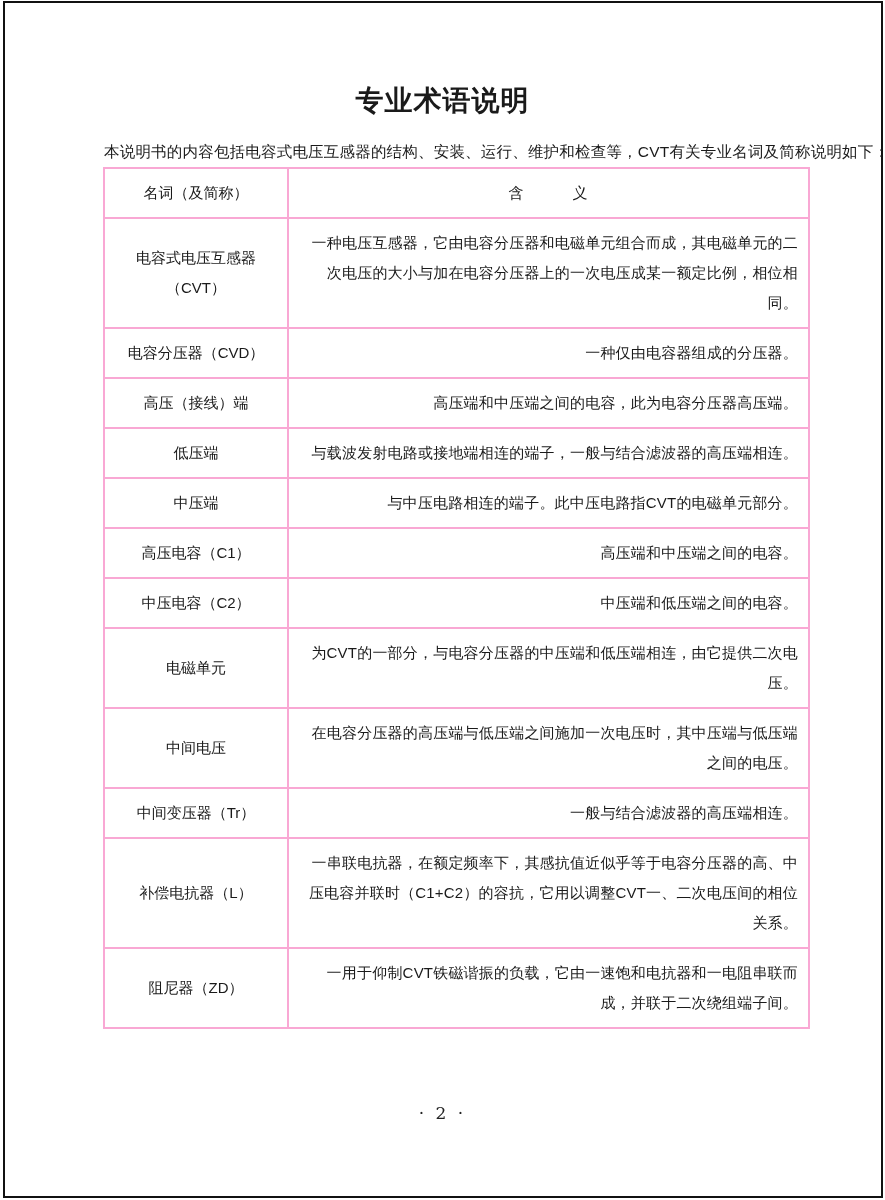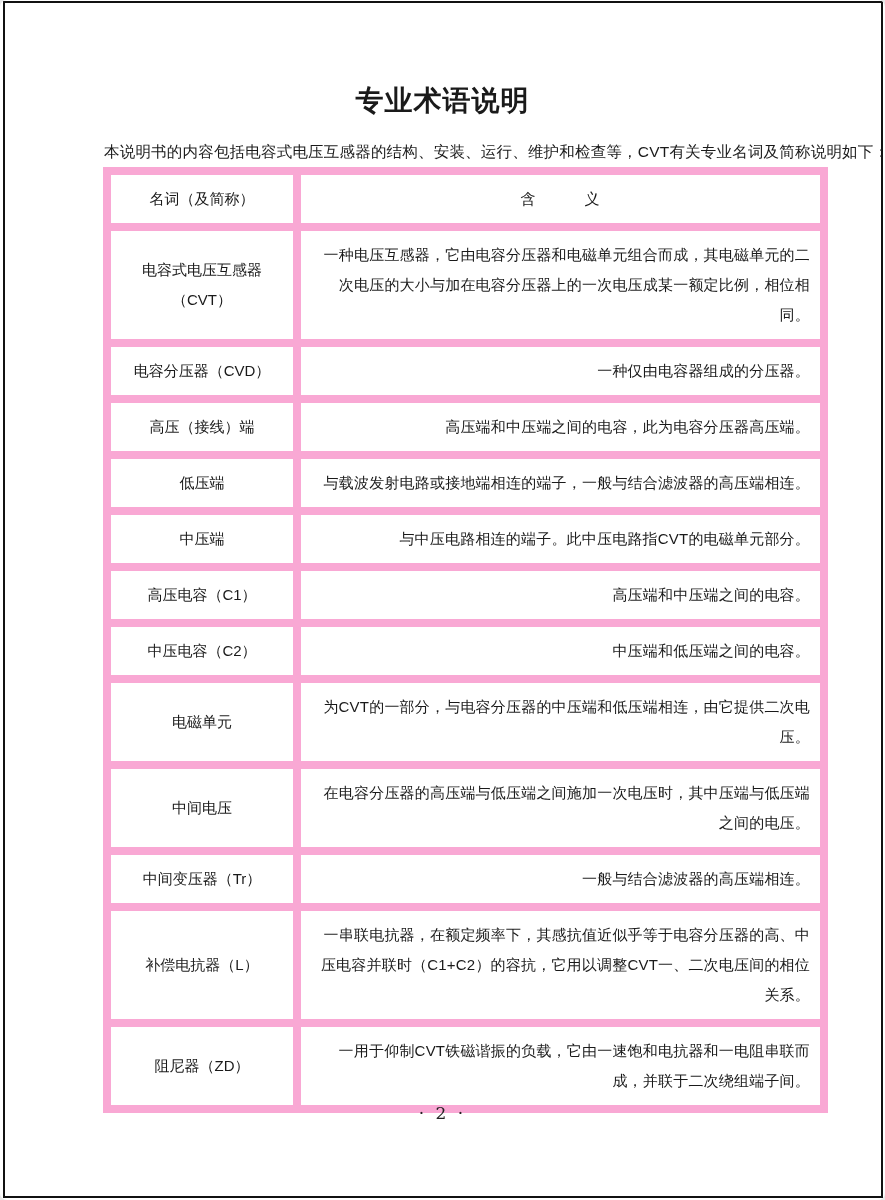--- a/index.html
+++ b/index.html
@@ -7,21 +7,20 @@
 
   .page {
     position: relative;
     width: 885px;
     height: 1200px;
     background: #ffffff;
     font-family: "Liberation Sans", sans-serif;
     color: #1a1a1a;
     overflow: hidden;
     margin: 0 auto;
-    border-radius: 7px;
   }
 
   .page-border {
     position: absolute;
     left: 3px;
     top: 1px;
     right: 2px;
     bottom: 2px;
     border: 2px solid #111111;
     pointer-events: none;
@@ -54,21 +53,21 @@
     position: absolute;
     top: 167px;
     left: 103px;
     width: 685px;
     border-collapse: collapse;
     table-layout: fixed;
   }
 
   table.glossary th,
   table.glossary td {
-    border: 8px solid #f9a8d4;
+    border: 2px solid #f9a8d4;
     font-weight: normal;
     font-size: 15px;
     line-height: 30px;
     height: 30px;            
     vertical-align: middle;
     box-sizing: content-box;
   }
 
   .col-term  { width: 174px; }
   .col-meaning { width: 511px; }

